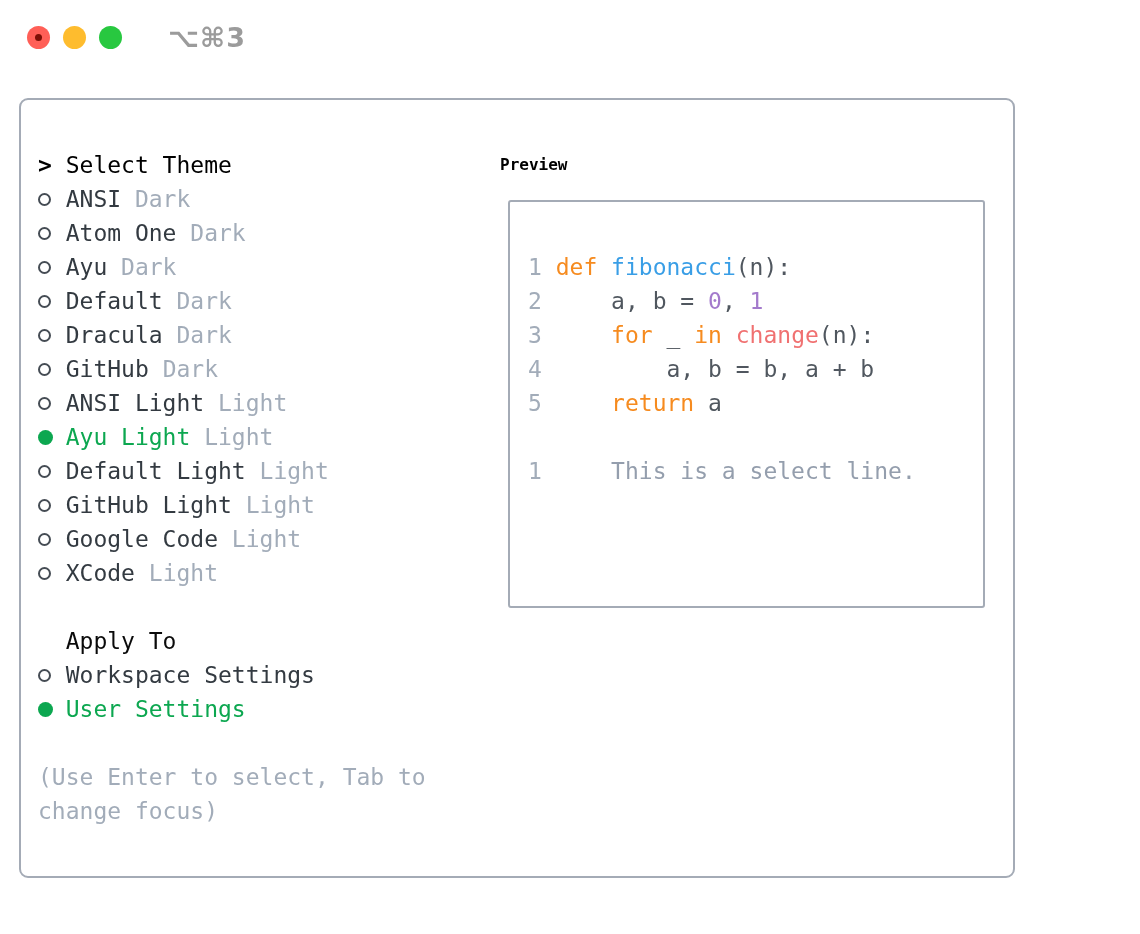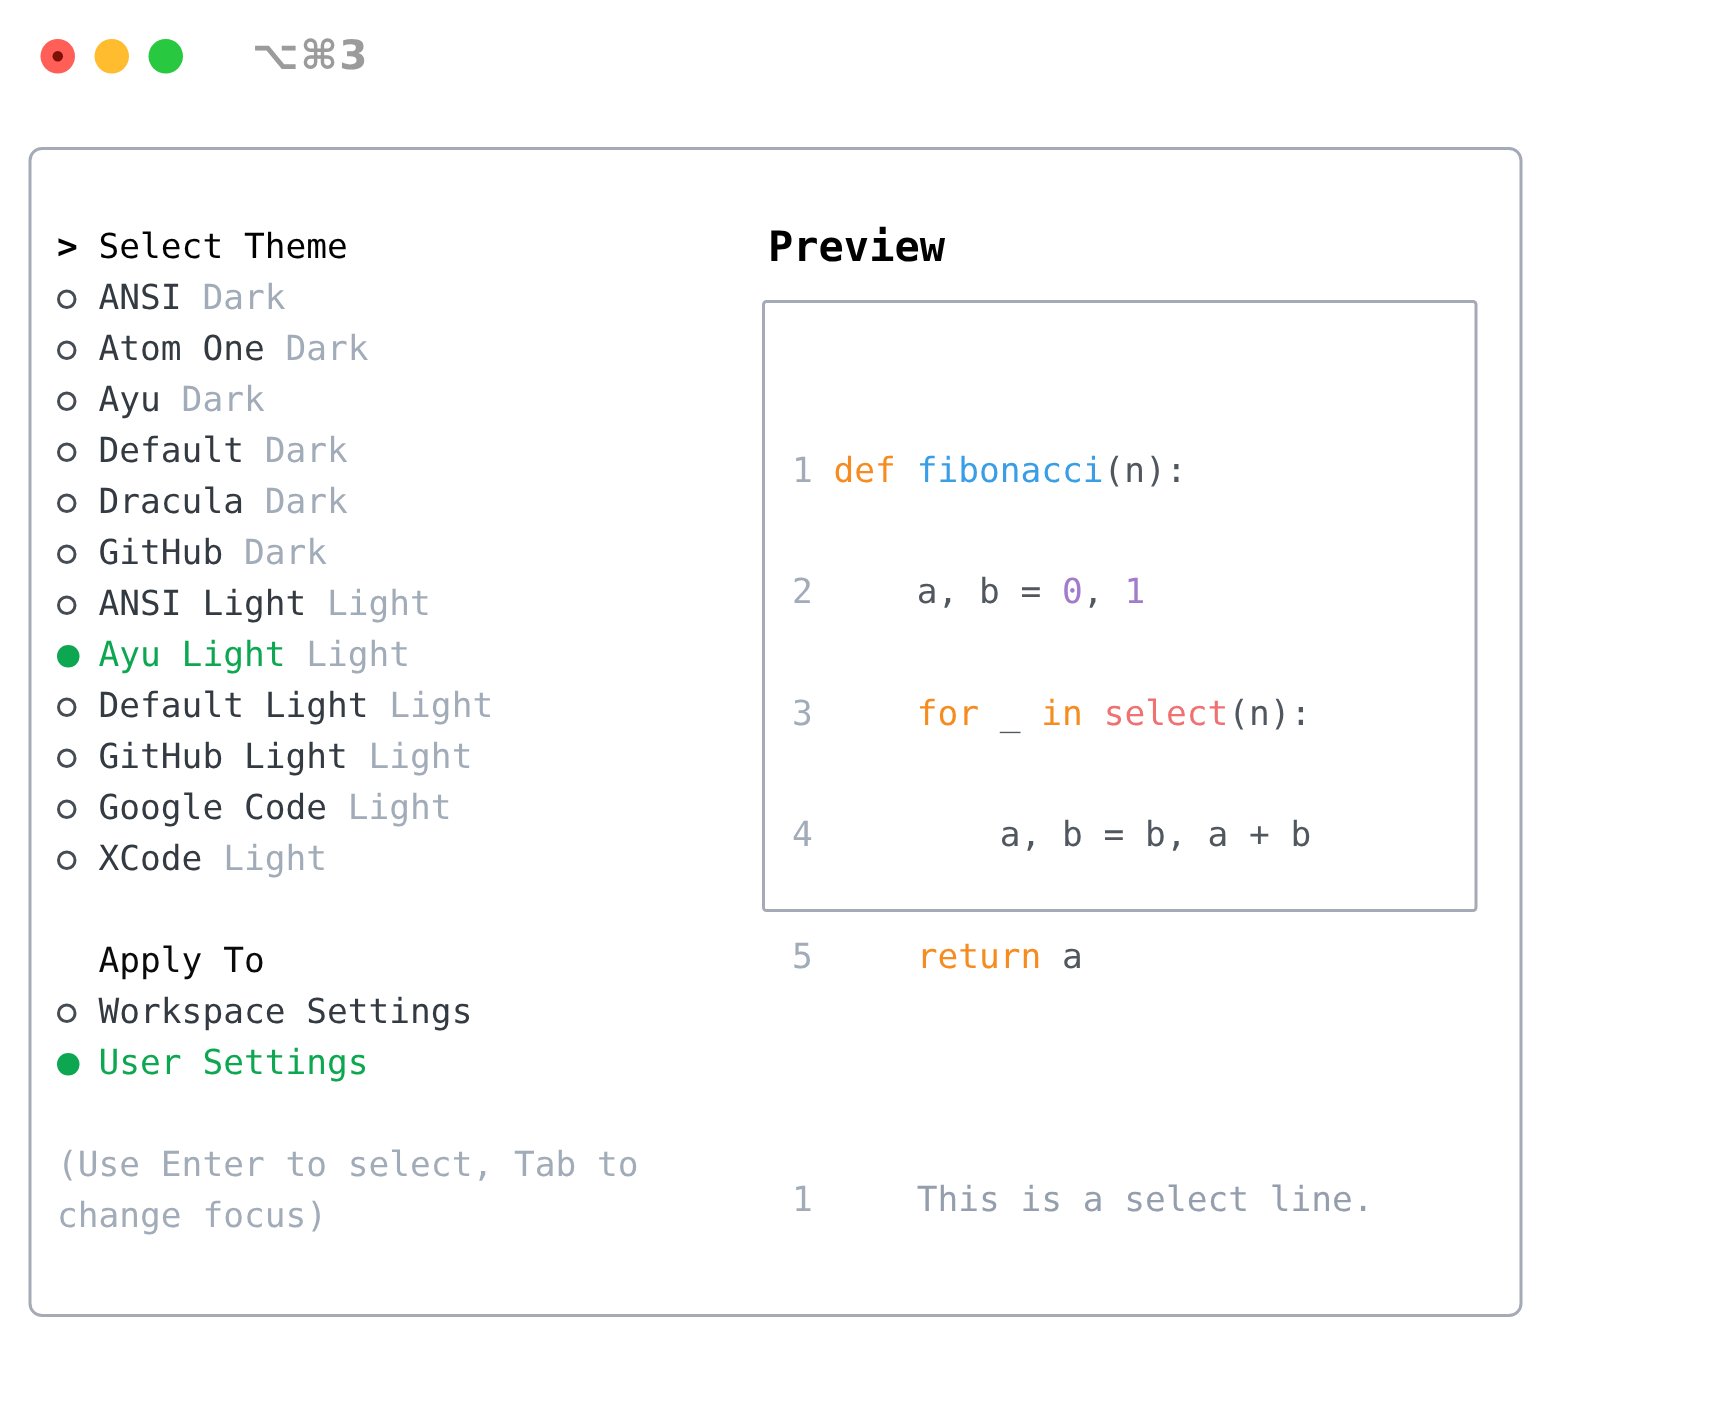--- a/index.html
+++ b/index.html
@@ -40,27 +40,27 @@
   .tname.sel-text { color:var(--accent-green,#0ca750); }
   .variant { color:var(--muted-gray,#a2acb9); margin-left:1ch; }
   .spacer { height:34px; }
   .apply-header { height:34px; line-height:34px; color:#0a0a0a; padding-left:2ch; white-space:pre; }
   .help {
     width:420px; color:var(--muted-gray,#a2acb9);
     line-height:34px; font-size:23px;
   }
 
   
-  .preview-header { position:absolute; left:479px; top:48px; height:34px; line-height:34px; font-size:28px; font-weight:bold; color:#000;margin-left:12px; }
+  .preview-header { position:absolute; left:479px; top:48px; height:34px; line-height:34px; font-size:16px; font-weight:bold; color:#000; }
   .preview-box {
     position:absolute; left:487px; top:100px; width:477px; height:408px;
     border:2px solid var(--border,#a4abb6); border-radius:3px; background:#fff;
   }
   .code { padding:48px 0 0 18px; font-size:23px; }
-  .crow { height:34px; line-height:34px; white-space:pre;margin-top:47px; }
+  .crow { height:34px; line-height:34px; white-space:pre; }
   .ln { color:var(--muted-gray,#a2acb9); }
   .tok-keyword  { color:var(--keyword-orange,#f68b1f); }
   .tok-function { color:var(--function-blue,#399ee6); }
   .tok-number   { color:var(--number-purple,#a37acc); }
   .tok-special  { color:var(--special-coral,#f07171); }
   .tok-default  { color:var(--code-default,#50575f); }
   .diff-context { color:#949ead; }
   .diff-deleted { color:var(--deleted-red,#cc3524); }
   .diff-added   { color:var(--added-green,#06b51f); }
 </style>
@@ -111,21 +111,21 @@
 
     <div class="help">(Use Enter to select, Tab to change focus)</div>
   </div>
 
   <div class="preview-header">Preview</div>
 
   <div class="preview-box">
     <div class="code" id="code-block">
         <div class="crow"><span class="ln">1 </span><span class="tok-keyword">def</span><span class="tok-default"> </span><span class="tok-function">fibonacci</span><span class="tok-default">(n):</span></div>
         <div class="crow"><span class="ln">2 </span><span class="tok-default">    a, b = </span><span class="tok-number">0</span><span class="tok-default">, </span><span class="tok-number">1</span></div>
-        <div class="crow"><span class="ln">3 </span><span class="tok-default">    </span><span class="tok-keyword">for</span><span class="tok-default"> _ </span><span class="tok-keyword">in</span><span class="tok-default"> </span><span class="tok-special">select</span><span class="tok-default">(n):</span></div>
+        <div class="crow"><span class="ln">3 </span><span class="tok-default">    </span><span class="tok-keyword">for</span><span class="tok-default"> _ </span><span class="tok-keyword">in</span><span class="tok-default"> </span><span class="tok-special">change</span><span class="tok-default">(n):</span></div>
         <div class="crow"><span class="ln">4 </span><span class="tok-default">        a, b = b, a + b</span></div>
         <div class="crow"><span class="ln">5 </span><span class="tok-default">    </span><span class="tok-keyword">return</span><span class="tok-default"> a</span></div>
         <div class="crow"></div>
         <div class="crow"><span class="ln">1 </span><span class="diff-context">    This is a select line.</span></div>
       </div>
   </div>
 
 </div>
 
 </body></html>

